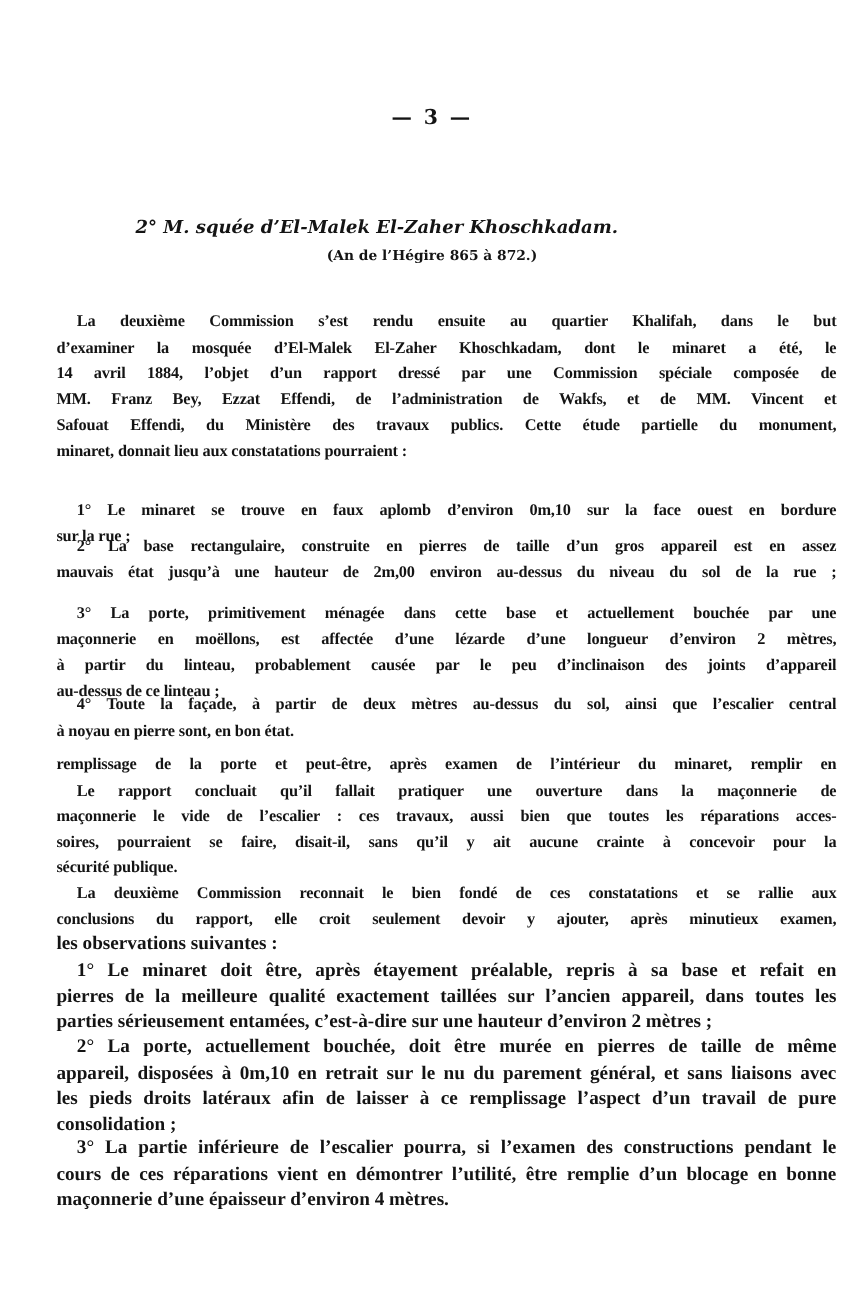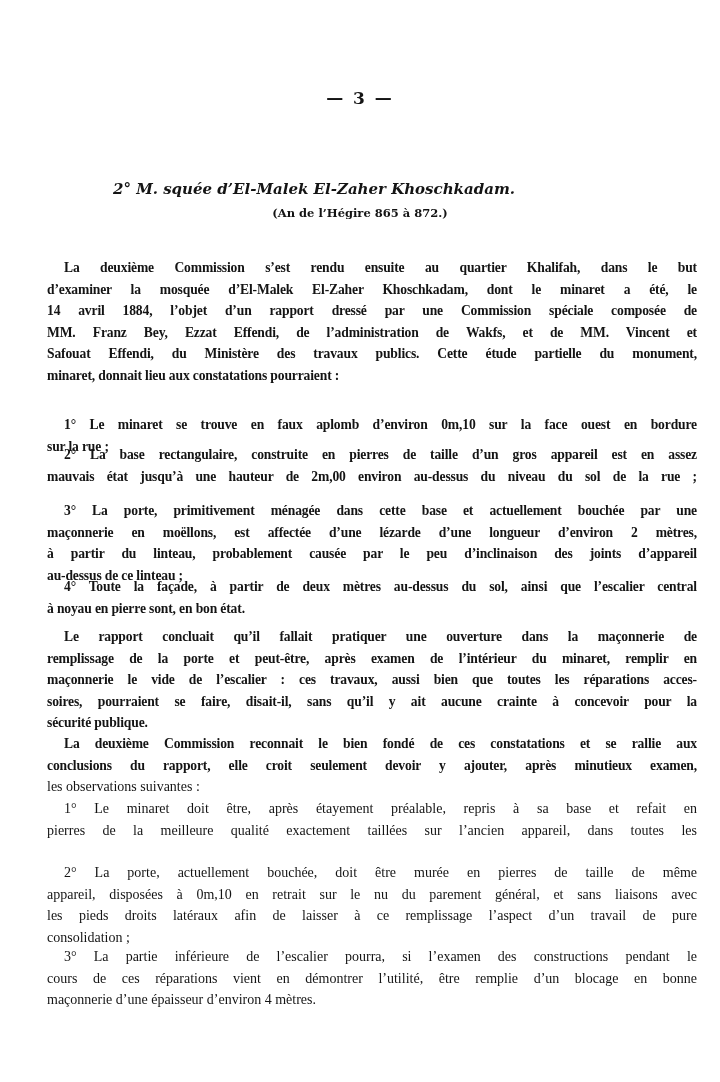--- a/index.html
+++ b/index.html
@@ -18,21 +18,21 @@
       font-family: "DejaVu Serif", serif; font-weight: bold; font-size: 11.5px;
     }
     .body { position: absolute; left: 47px; width: 650px; }
     .line {
       display: block; height: 21.5px; line-height: 21.5px; white-space: nowrap;
       text-align: justify; text-align-last: justify; font-size: 13.6px;
       font-family: "Liberation Serif", serif; font-weight: bold; letter-spacing: -0.15px;
     }
     .line.last { text-align-last: left; }
     .line.indent { padding-left: 17px; }
-    .line.light { font-weight: normal; font-size: 14px; letter-spacing: 0; }
+    .line.light { font-weight: bold; font-size: 16px; letter-spacing: 0; }
   </style>
 </head>
 <body>
 
 <div class="page">
   <div class="folio">— 3 —</div>
   <div class="title">2° M. squée d’El-Malek El-Zaher Khoschkadam.</div>
   <div class="subtitle">(An de l’Hégire 865 à 872.)</div>
 
   <div class="body" style="top:257px;">
@@ -60,36 +60,37 @@
     <span class="line">à partir du linteau, probablement causée par le peu d’inclinaison des joints d’appareil</span>
     <span class="line last">au-dessus de ce linteau ;</span>
   </div>
 
   <div class="body" style="top:576px;">
     <span class="line indent">4° Toute la façade, à partir de deux mètres au-dessus du sol, ainsi que l’escalier central</span>
     <span class="line last">à noyau en pierre sont, en bon état.</span>
   </div>
 
   <div class="body" style="top:626px;">
+    <span class="line">remplissage de la porte et peut-être, après examen de l’intérieur du minaret, remplir en</span>
     <span class="line indent">Le rapport concluait qu’il fallait pratiquer une ouverture dans la maçonnerie de</span>
-    <span class="line">remplissage de la porte et peut-être, après examen de l’intérieur du minaret, remplir en</span>
     <span class="line">maçonnerie le vide de l’escalier : ces travaux, aussi bien que toutes les réparations acces-</span>
     <span class="line">soires, pourraient se faire, disait-il, sans qu’il y ait aucune crainte à concevoir pour la</span>
     <span class="line last">sécurité publique.</span>
   </div>
 
   <div class="body" style="top:733px;">
     <span class="line indent">La deuxième Commission reconnait le bien fondé de ces constatations et se rallie aux</span>
     <span class="line">conclusions du rapport, elle croit seulement devoir y ajouter, après minutieux examen,</span>
     <span class="line last light">les observations suivantes :</span>
   </div>
 
   <div class="body" style="top:798px;">
     <span class="line indent light">1° Le minaret doit être, après étayement préalable, repris à sa base et refait en</span>
     <span class="line light">pierres de la meilleure qualité exactement taillées sur l’ancien appareil, dans toutes les</span>
+    <span class="line last light">parties sérieusement entamées, c’est-à-dire sur une hauteur d’environ 2 mètres ;</span>
   </div>
 
   <div class="body" style="top:862px;">
     <span class="line indent light">2° La porte, actuellement bouchée, doit être murée en pierres de taille de même</span>
     <span class="line light">appareil, disposées à 0m,10 en retrait sur le nu du parement général, et sans liaisons avec</span>
     <span class="line light">les pieds droits latéraux afin de laisser à ce remplissage l’aspect d’un travail de pure</span>
     <span class="line last light">consolidation ;</span>
   </div>
 
   <div class="body" style="top:946px;">

